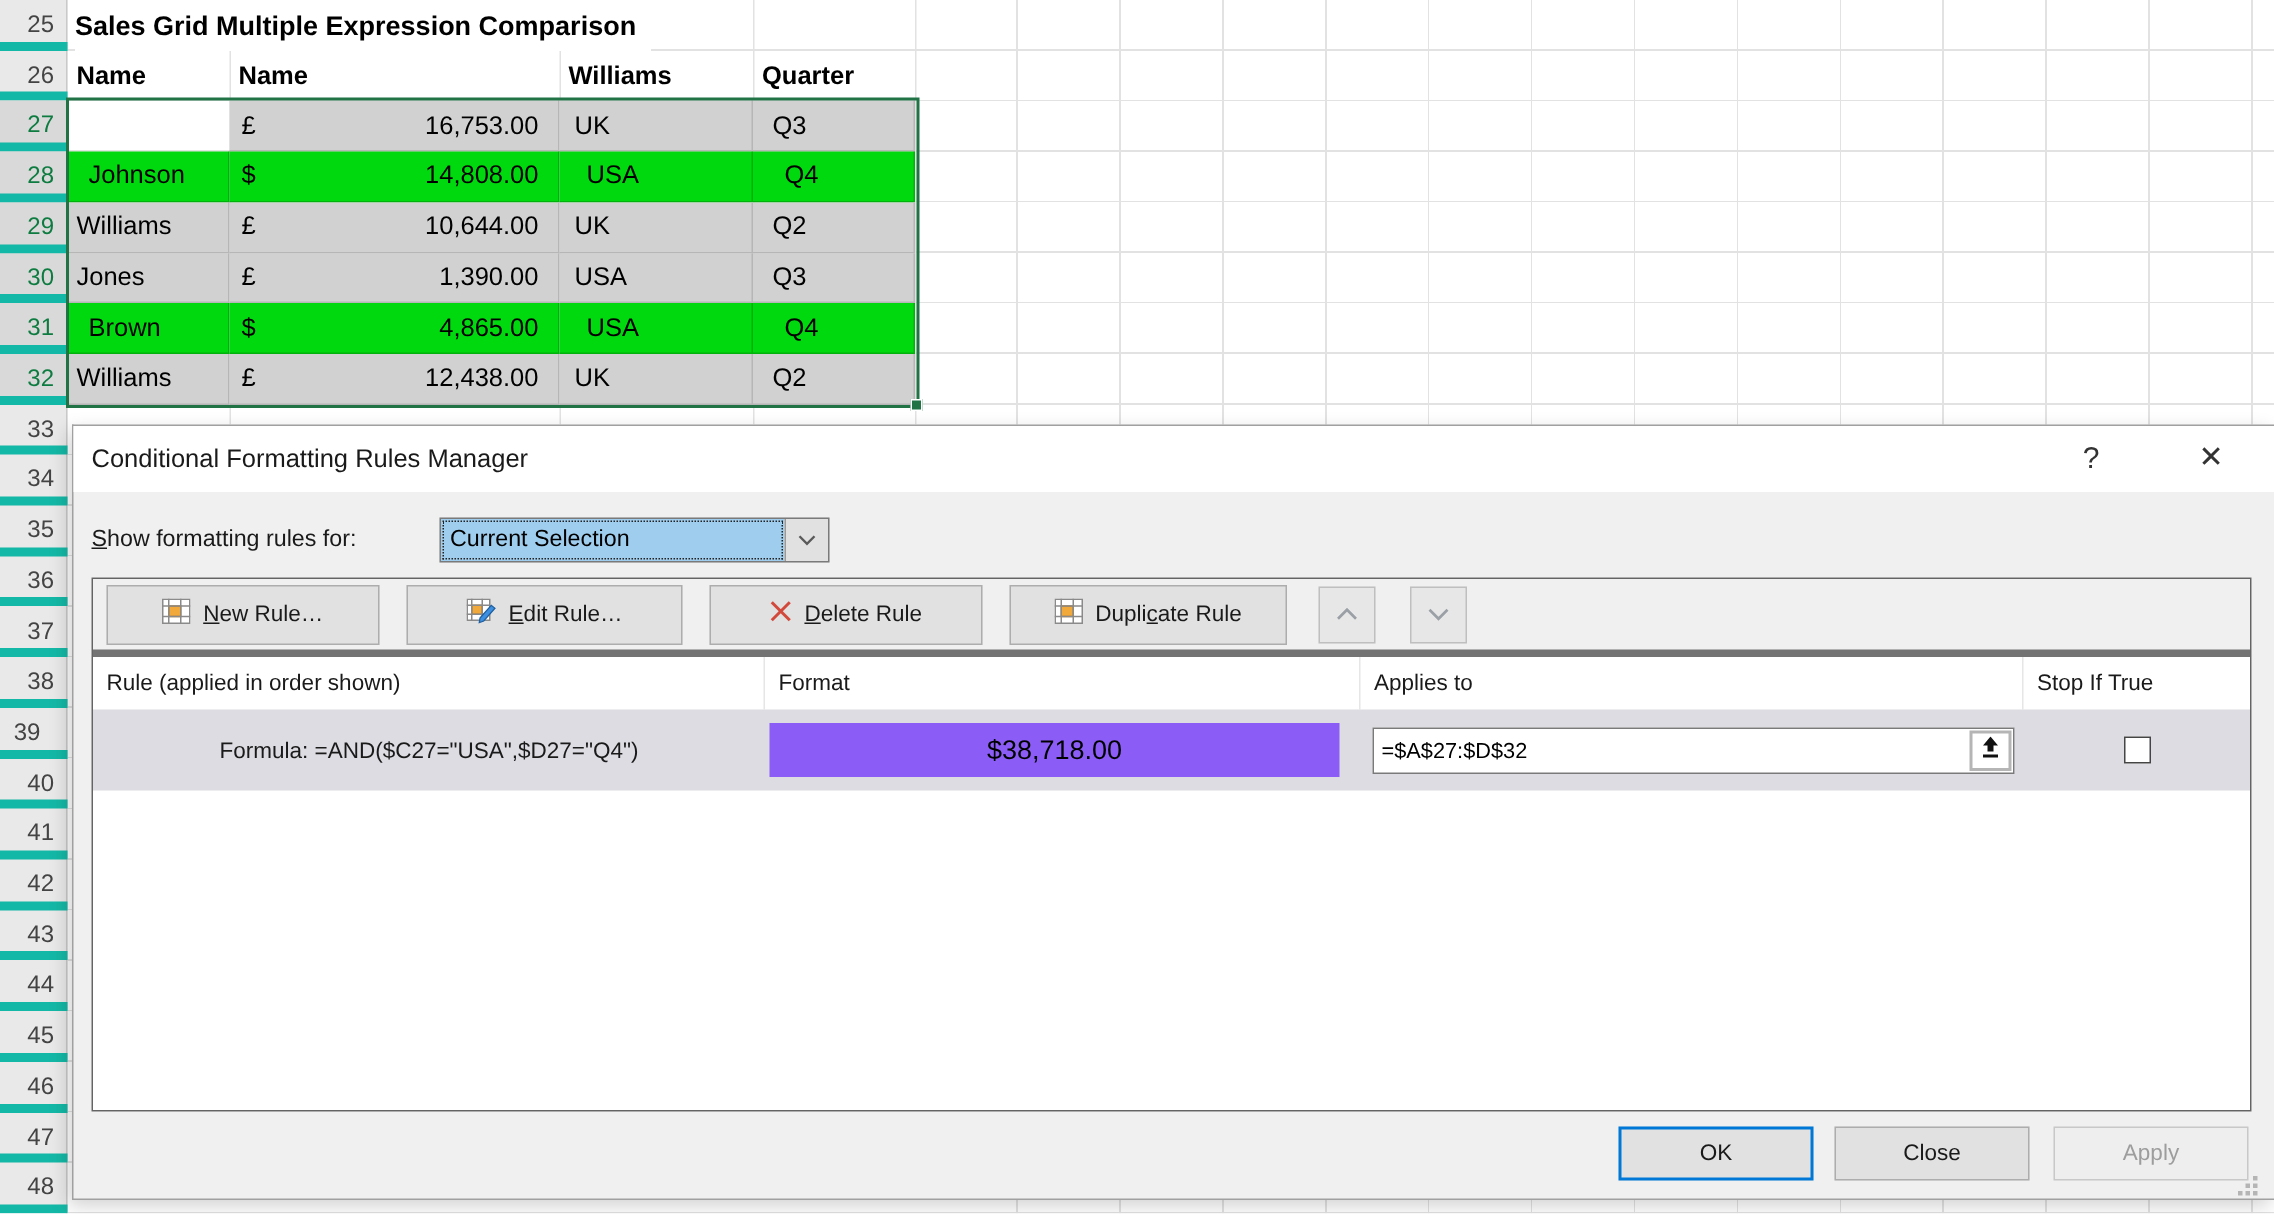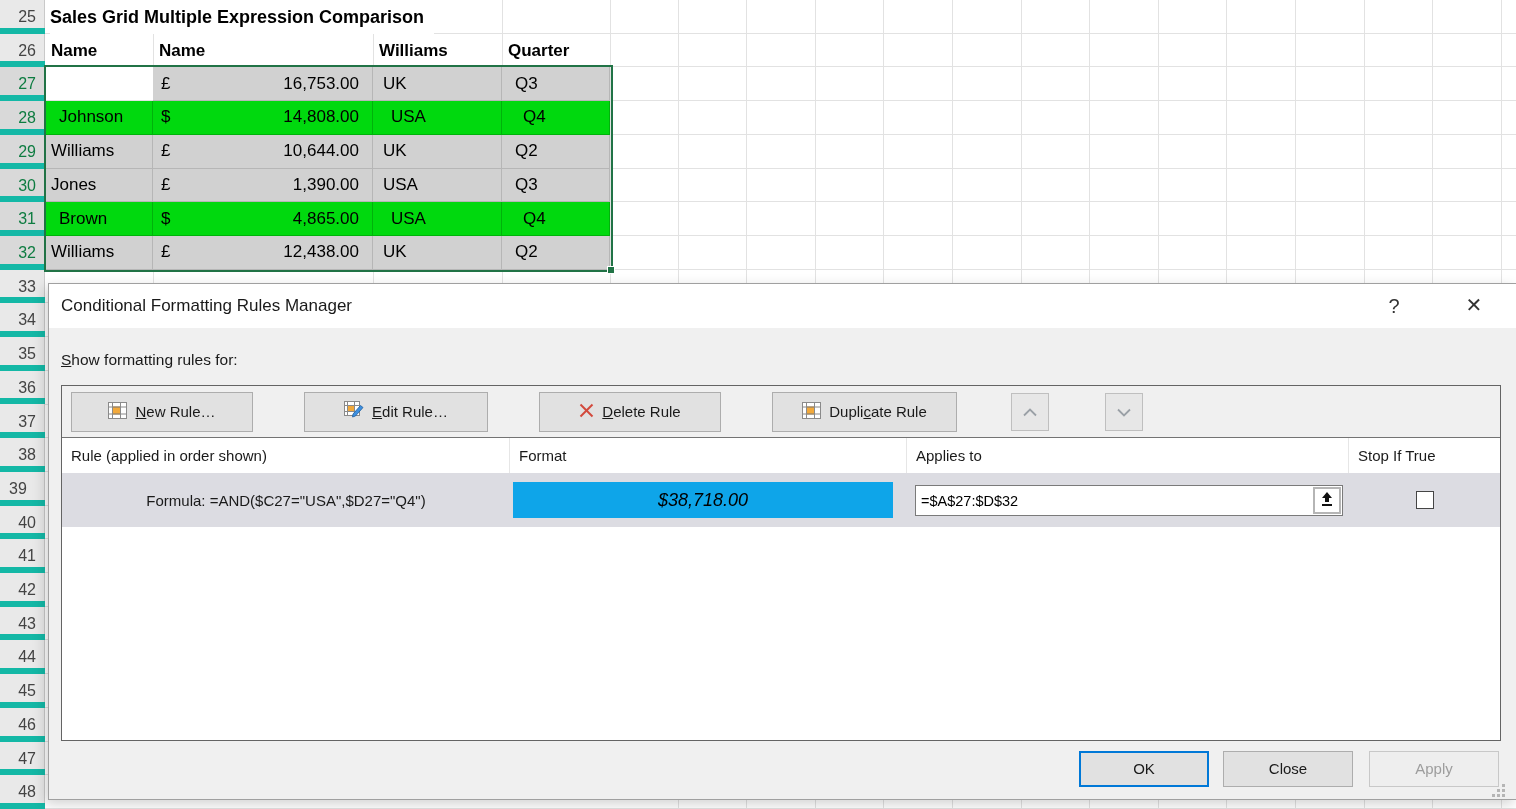--- a/index.html
+++ b/index.html
@@ -46,21 +46,21 @@
   .combo { position:absolute; left:244px; top:61px; width:260px; height:30px;
     border:1px solid #7a7a7a; background:#e1e1e1; display:flex; cursor:pointer; }
   .combo-text { flex:1; background:#9fcdee; outline:1px dotted #222; outline-offset:-2px;
     line-height:28px; padding-left:6px; font-size:15.5px; color:#000; }
   .combo-arrow { width:29px; border-left:1px solid #9a9a9a; background:#e1e1e1;
     display:flex; align-items:center; justify-content:center; }
 
   .rules-box { position:absolute; left:12px; top:101px; width:1440px; height:356px;
     border:1px solid #646464; background:#fff; }
   .rules-toolbar { position:absolute; left:0; top:0; width:100%; height:52px; background:#f0f0f0;
-    border-bottom:1px solid #737373; display:flex; align-items:center; padding-left:9px;gap:33px; }
+    border-bottom:5px solid #737373; display:flex; align-items:center; padding-left:9px; }
   .tbtn { height:40px; border:1px solid #adadad; background:#e1e1e1; display:flex; align-items:center;
     justify-content:center; gap:8px; font-size:15px; color:#1a1a1a; margin-right:18px; cursor:pointer; }
   .tbtn svg { flex:none; }
   .arrbtn { width:38px; height:38px; border:1px solid #bfbfbf; background:#e7e7e7;
     display:flex; align-items:center; justify-content:center; margin-right:23px; cursor:pointer; }
 
   .list-hdr { position:absolute; left:0; top:52px; width:1438px; height:35px; background:#fff; }
   .list-hdr .hcell { position:absolute; top:0; height:35px; line-height:35px; padding-left:9px;
     font-size:15px; color:#1a1a1a; border-right:1px solid #e6e6e6; overflow:hidden; }
   .rule-row { position:absolute; left:0; top:87px; width:1438px; height:54px; background:#dcdce2; }
@@ -178,20 +178,28 @@
   <div class="fill-handle"></div>
 
   <div class="dialog">
     <div class="dlg-titlebar">
       <div class="dlg-title">Conditional Formatting Rules Manager</div>
       <div class="dlg-help">?</div>
       <div class="dlg-close">✕</div>
     </div>
 
     <div class="scope-label"><u>S</u>how formatting rules for:</div>
+    <div class="combo">
+      <div class="combo-text">Current Selection</div>
+      <div class="combo-arrow">
+        <svg width="12" height="8" viewBox="0 0 12 8">
+            <polyline points="1,1.5 6,6.5 11,1.5" fill="none" stroke="#5a5a5a" stroke-width="1.6"></polyline>
+          </svg>
+      </div>
+    </div>
 
     <div class="rules-box">
       <div class="rules-toolbar">
         <div class="tbtn" style="width:182px">
           <span>
             <svg width="19" height="17" viewBox="0 0 19 17">
                 <rect x="0.5" y="0.5" width="18" height="16" fill="#fff" stroke="#8a8a8a"></rect>
                 <rect x="4.5" y="5" width="8" height="7" fill="#f2a93b" stroke="#c07f1f"></rect>
                 <line x1="0" y1="5" x2="19" y2="5" stroke="#8a8a8a"></line>
                 <line x1="0" y1="12" x2="19" y2="12" stroke="#8a8a8a"></line>
@@ -251,21 +259,21 @@
 
       <div class="list-hdr">
         <div class="hcell" style="left:0;width:448px">Rule (applied in order shown)</div>
         <div class="hcell" style="left:448px;width:397px">Format</div>
         <div class="hcell" style="left:845px;width:442px">Applies to</div>
         <div class="hcell" style="left:1287px;width:151px;border-right:none">Stop If True</div>
       </div>
 
       <div class="rule-row">
         <div class="rule-formula">Formula: =AND($C27="USA",$D27="Q4")</div>
-        <div class="fmt-swatch" id="fmtSwatch" style="background: #0ea5e9; font-style: italic;">$38,718.00</div>
+        <div class="fmt-swatch" id="fmtSwatch" style="background: #8b5cf6;">$38,718.00</div>
         <div class="applies-input">
           <div class="applies-text">=$A$27:$D$32</div>
           <div class="range-btn">
             <span>
               <svg width="14" height="15" viewBox="0 0 14 15">
                   <path d="M7 0 L12 6 L9 6 L9 10 L5 10 L5 6 L2 6 Z" fill="#111"></path>
                   <rect x="2" y="12" width="10" height="2" fill="#111"></rect>
                 </svg>
             </span>
           </div>

